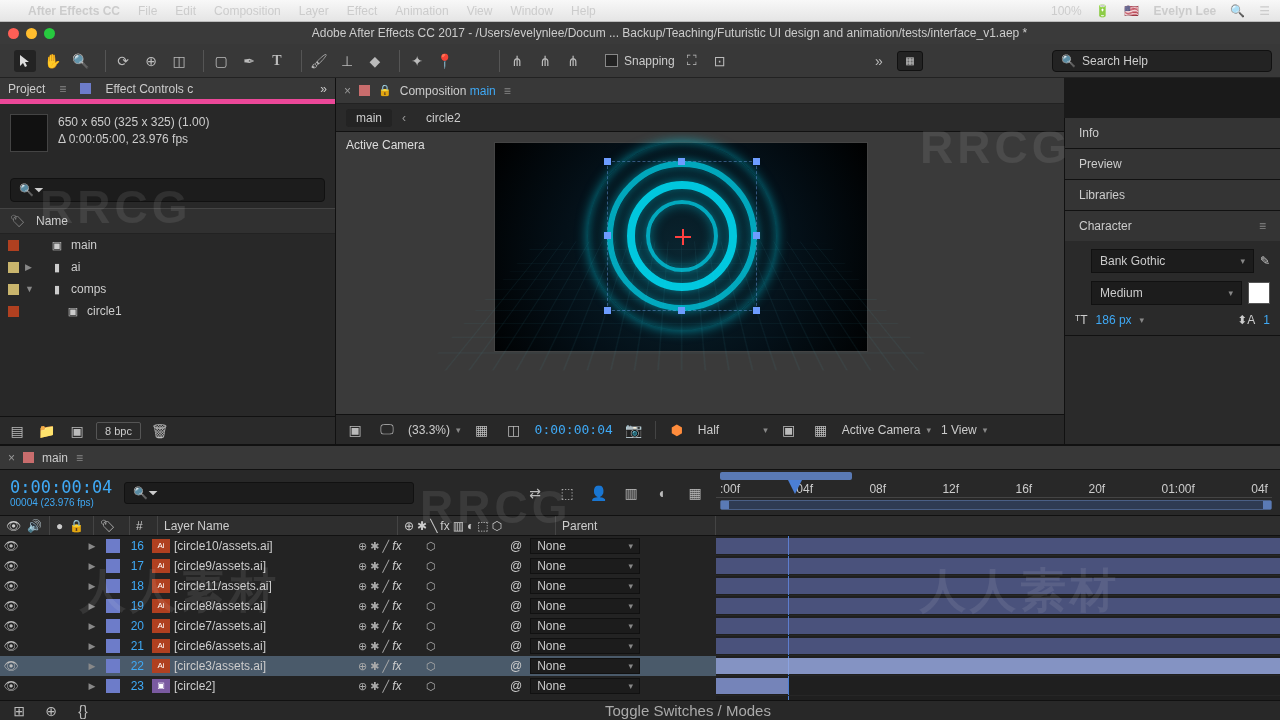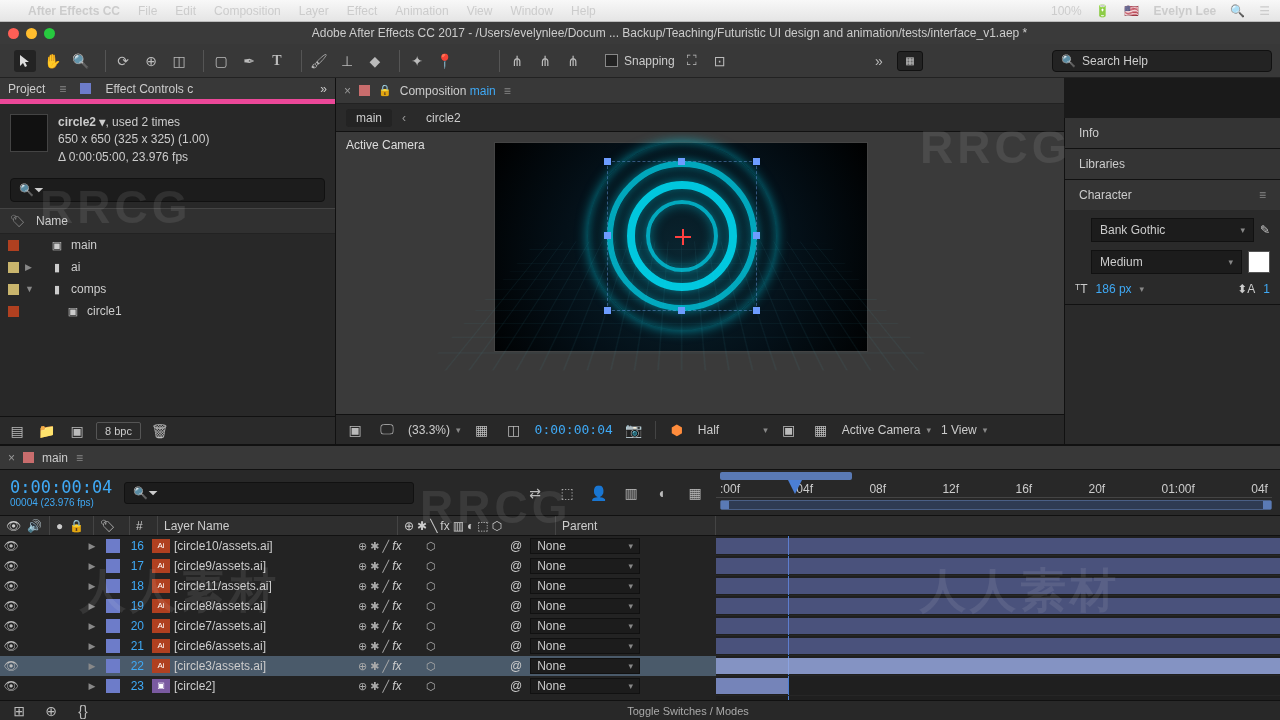--- a/index.html
+++ b/index.html
@@ -122,21 +122,21 @@
 .layer-row .parent { width:138px; display:flex; align-items:center; gap:8px; padding-left:8px; }
 .layer-row .parent .pdd { flex:1; height:16px; background:#1c1c1c; border:1px solid #111; display:flex; align-items:center; padding:0 6px; justify-content:space-between; font-size:11px; }
 .tl-tracks { flex:1; position:relative; background:#1f1f1f; }
 .track-row { height:20px; position:relative; border-bottom:1px solid #262626; }
 .bar { position:absolute; top:2px; height:16px; background:#6d7cc9; opacity:0.55; }
 .bar.full { left:0; right:0; }
 .bar.short { left:0; width:72px; background:#8b9de0; opacity:0.8; }
 .track-row.sel .bar { background:#97a8e0; opacity:0.85; }
 .playline { position:absolute; top:0; bottom:0; left:72px; width:1px; background:#4b7fd6; }
 .tl-footer { height:20px; background:#282828; border-top:1px solid #111; display:flex; align-items:center; padding:0 8px; gap:10px; }
-.tl-footer .toggle { margin:0 auto; color:#aaa; font-size:11px; }
+.tl-footer .toggle { margin:0 auto; color:#aaa; font-size:15px; }
 .watermark { position:absolute; color:rgba(230,230,230,0.10); font-size:46px; font-weight:bold; letter-spacing:4px; pointer-events:none; font-family:Arial; }
 </style>
 </head>
 <body>
 
 <div class="mac-menubar">
   <span></span>
   <span class="app">After Effects CC</span>
   <span>File</span>
   <span>Edit</span>
@@ -219,21 +219,20 @@
   <div class="left-panel">
     <div class="panel-tabs">
       <span class="tab" style="font-weight:500">Project</span>
       <span style="color:#888">≡</span>
       <span class="square"></span>
       <span class="tab">Effect Controls c</span>
       <span class="more">»</span>
     </div>
     <div class="proj-info">
       <div class="proj-thumb"></div>
-      <div><b>circle2 ▾</b><span>, used 2 times</span></div>
       <div>650 x 650  (325 x 325) (1.00)</div>
       <div>Δ 0:00:05:00, 23.976 fps</div>
     </div>
     <div class="proj-search">
         <span>🔍⏷</span>
       </div>
     <div class="proj-header" style="position:relative">
       <span class="tag-icon">🏷</span>
       <span>Name</span>
     </div>
@@ -342,20 +341,25 @@
   </div>
 
   <div class="right-panel">
     <div class="rp-section">
         <div class="rp-head">
           <span>Info</span>
         </div>
       </div>
     <div class="rp-section">
         <div class="rp-head">
+          <span>Preview</span>
+        </div>
+      </div>
+    <div class="rp-section">
+        <div class="rp-head">
           <span>Libraries</span>
         </div>
       </div>
     <div class="rp-section">
       <div class="rp-head">
           <span>Character</span>
           <span class="menu">≡</span>
         </div>
       <div class="char-body">
         <div class="char-row">

